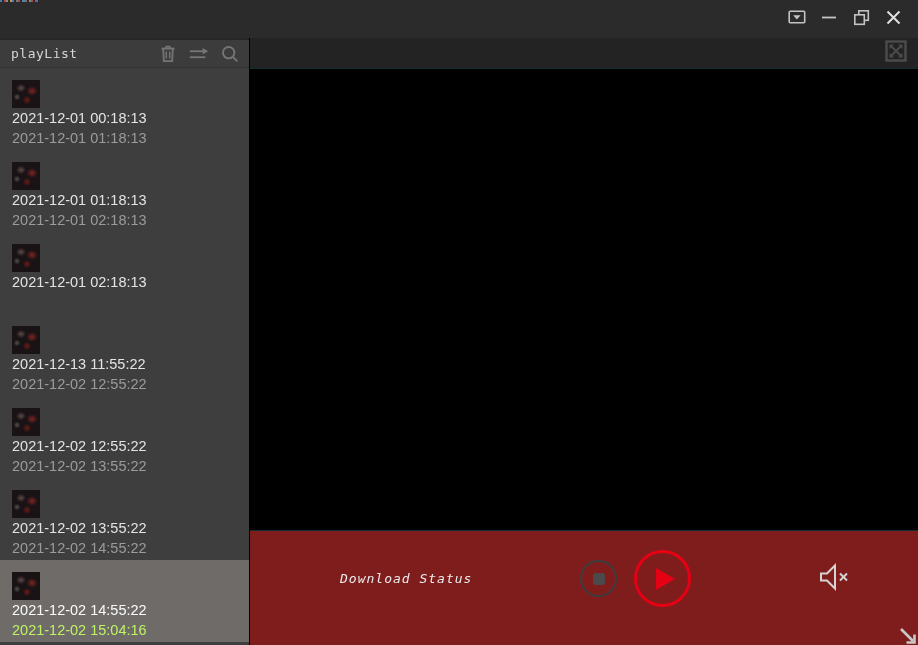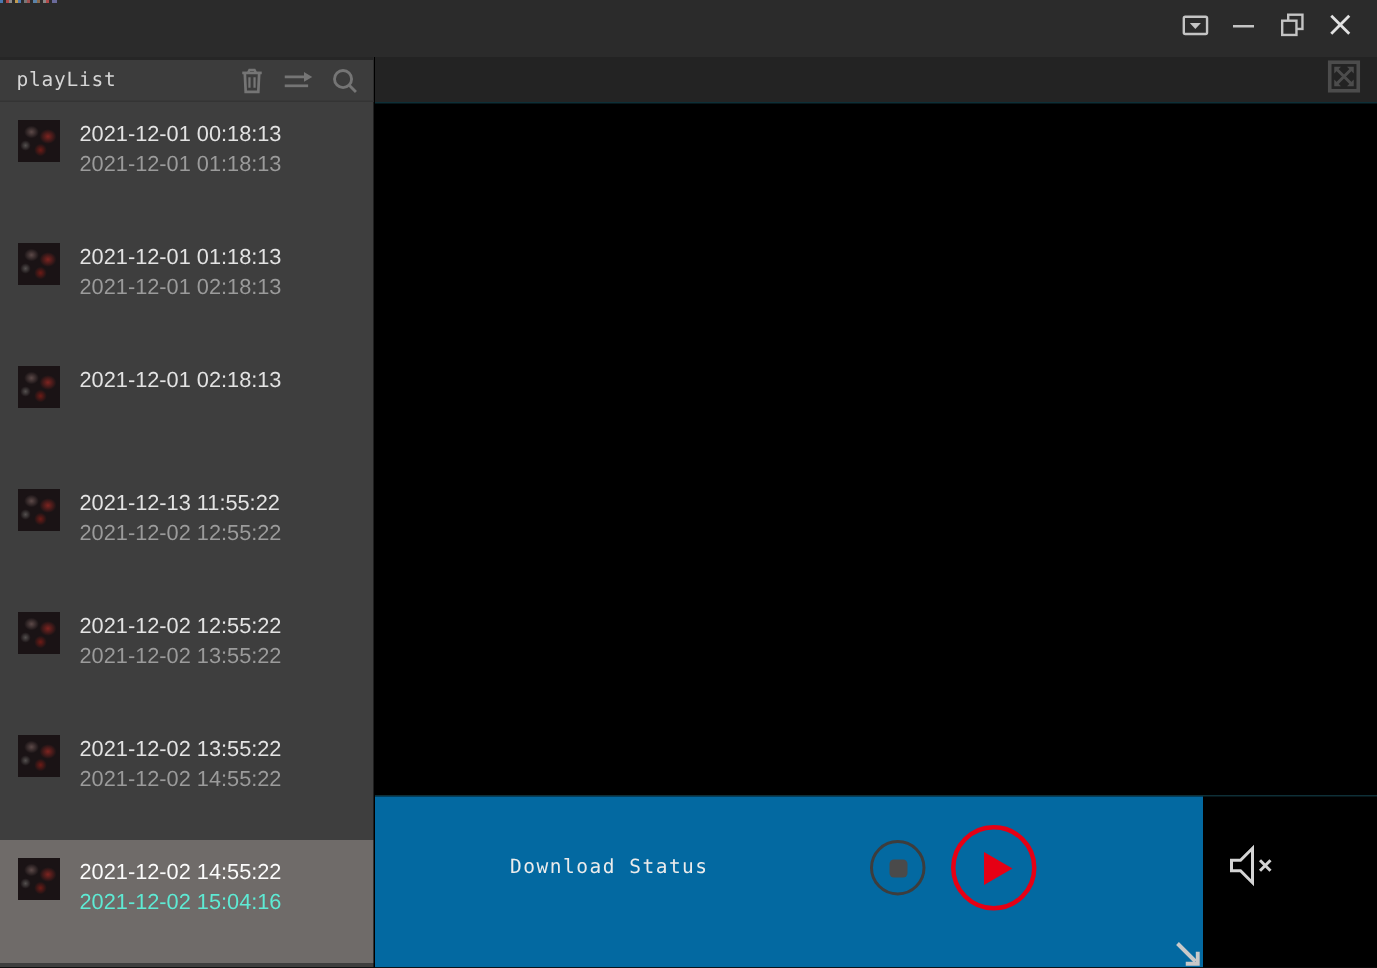--- a/index.html
+++ b/index.html
@@ -23,44 +23,44 @@
   
   .panel { position:absolute; left:0; top:38px; width:249px; height:607px; background:#3e3e3e; }
   .panel-header {
     height:30px; background:#3c3c3c; display:flex; align-items:center;
     padding:0 8px 0 11px; border-top:2px solid #262626; border-bottom:1px solid #343434;
   }
   .panel-title { font-family:"DejaVu Sans Mono", monospace; font-size:13px; color:#d6d6d6; letter-spacing:0.5px; }
   .panel-header-icons { margin-left:auto; display:flex; align-items:center; gap:9px; }
   .ph-icon { width:22px; height:22px; display:flex; align-items:center; justify-content:center; }
   .pl-list { position:absolute; left:0; top:30px; right:0; bottom:0; overflow:hidden; }
-  .pl-item { height:82px; padding:12px 0 0 12px; display:flex; align-items:flex-start; cursor:default; }
+  .pl-item { height:82px; padding:12px 0 0 12px; display:flex; align-items:flex-start; cursor:default;flex-direction:column; }
   .pl-item.selected { background:#6f6b69; }
   .thumb {
     width:28px; height:28px; margin-right:13px; flex:0 0 auto;
     background:
       radial-gradient(7px 6px at 9px 8px, #5d4a49 0%, rgba(0,0,0,0) 70%),
       radial-gradient(8px 7px at 20px 11px, #7e2420 0%, rgba(0,0,0,0) 70%),
       radial-gradient(6px 6px at 15px 20px, #6e1b16 0%, rgba(0,0,0,0) 70%),
       radial-gradient(5px 5px at 5px 17px, #54504f 0%, rgba(0,0,0,0) 70%),
       #1a1315;
   }
   .pl-times { line-height:20px; font-size:14.5px; white-space:nowrap; }
   .t-start { color:#e3e3e3; }
   .t-end { color:#9b9b9b; }
   .pl-item.selected .t-start { color:#fbfbfb; }
-  .pl-item.selected .t-end { color:#5eead4; }
+  .pl-item.selected .t-end { color:#bef264; }
   
   .video-bar { position:absolute; left:250px; top:38px; width:668px; height:30px; background:#232323; }
   .expand-btn { position:absolute; right:11px; top:4px; width:22px; height:22px; display:flex; align-items:center; justify-content:center; }
   .video {
     position:absolute; left:250px; top:68px; width:668px; height:463px; background:#000;
     border-top:1px solid #0e2f37; border-bottom:1px solid #0e2f37;
   }
-  .bottom-bar { position:absolute; left:250px; top:531px; width:552px; height:114px; background:#0369a1; }
+  .bottom-bar { position:absolute; left:250px; top:531px; width:668px; height:114px; background:#7f1d1d;font-style:italic; }
   .status-label {
     position:absolute; left:90px; top:40px;
     font-family:"DejaVu Sans Mono", monospace; font-size:13px; color:#ececec; letter-spacing:1px;
   }
   .stop-btn {
     position:absolute; left:330px; top:29px; width:37px; height:37px; border-radius:50%;
     border:2px solid #3d3d3d; display:flex; align-items:center; justify-content:center;
   }
   .stop-square { width:12px; height:12px; border-radius:3px; background:#4a4a4a; }
   .play-btn {

